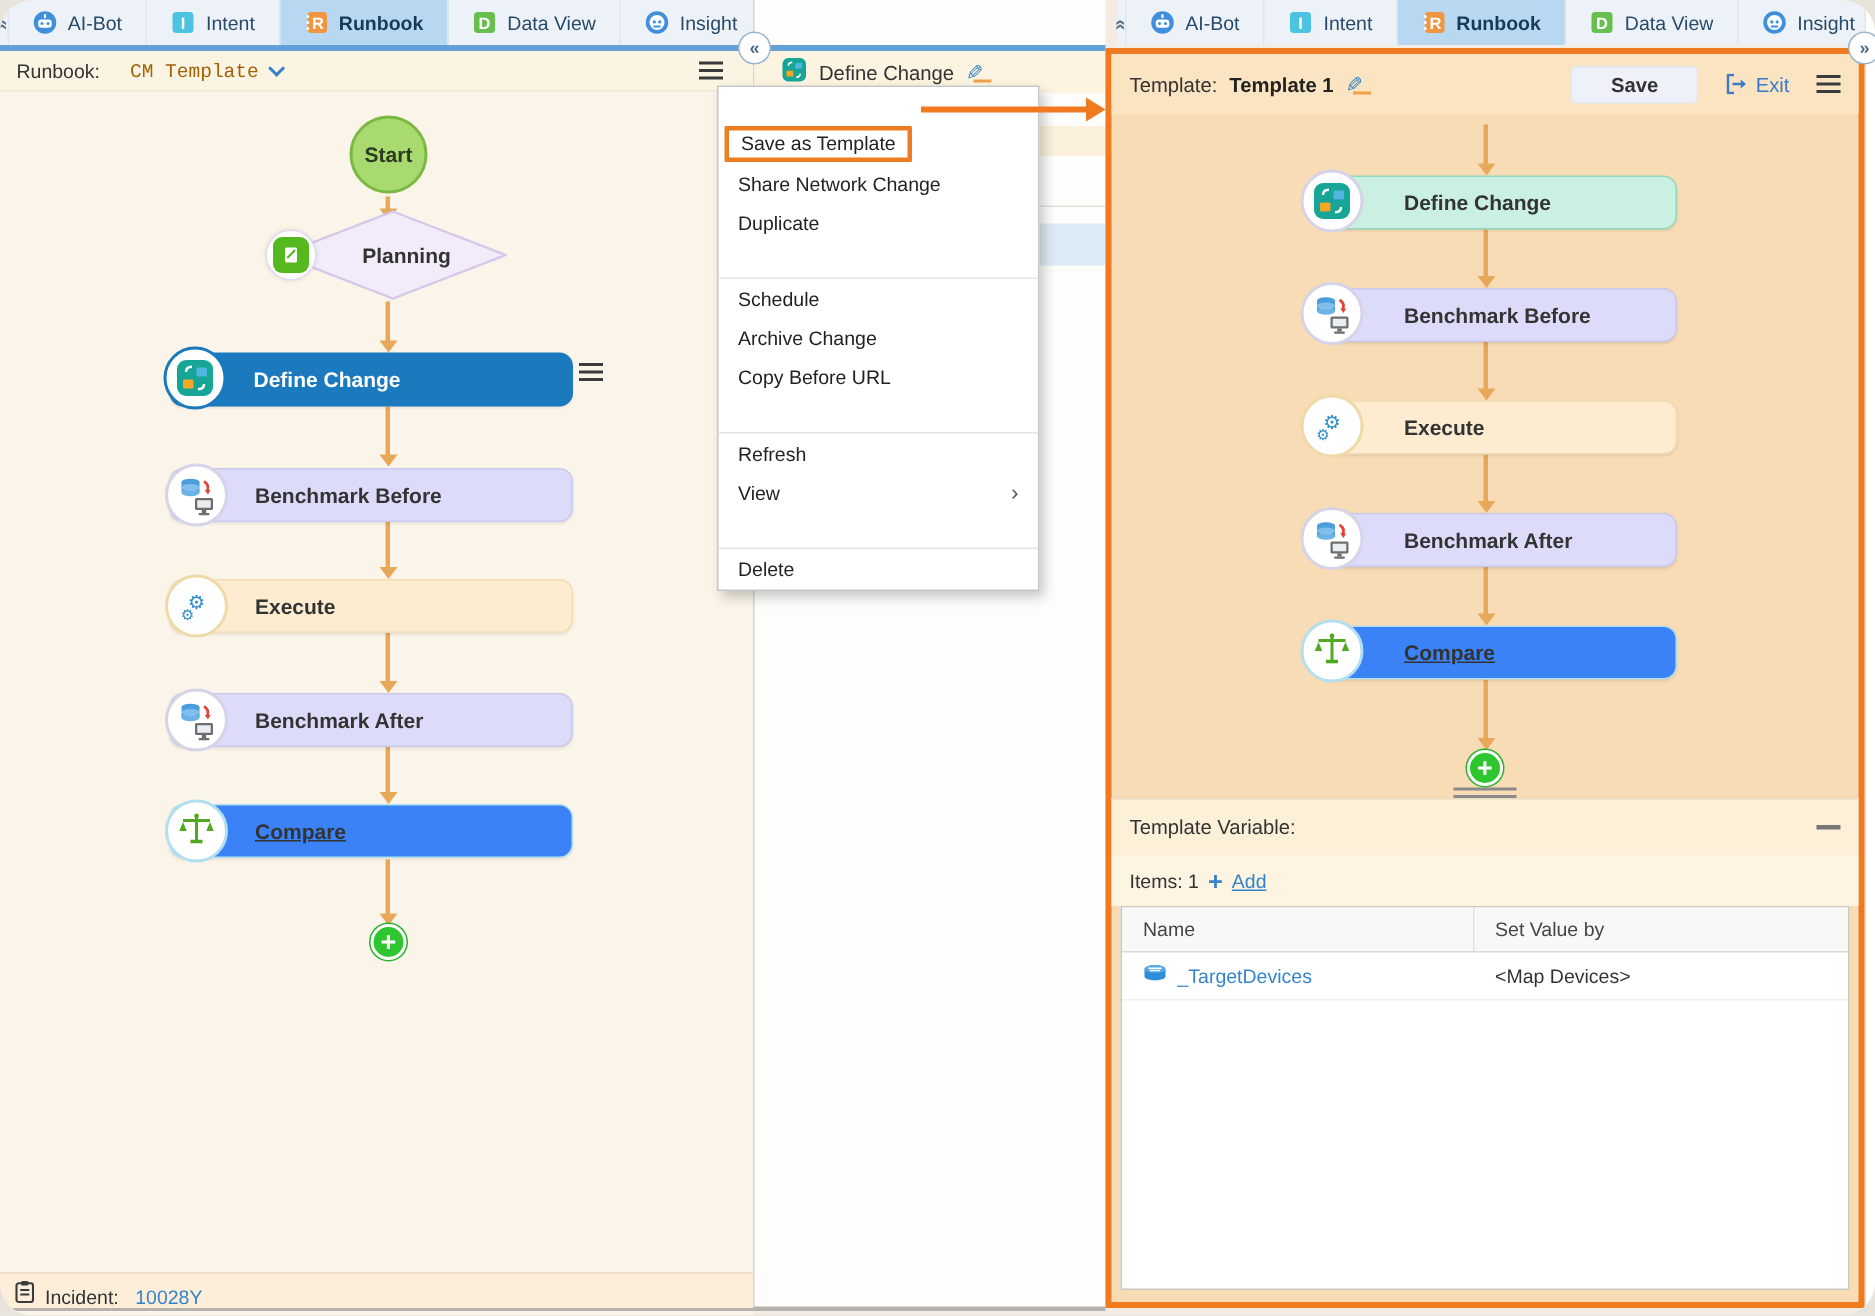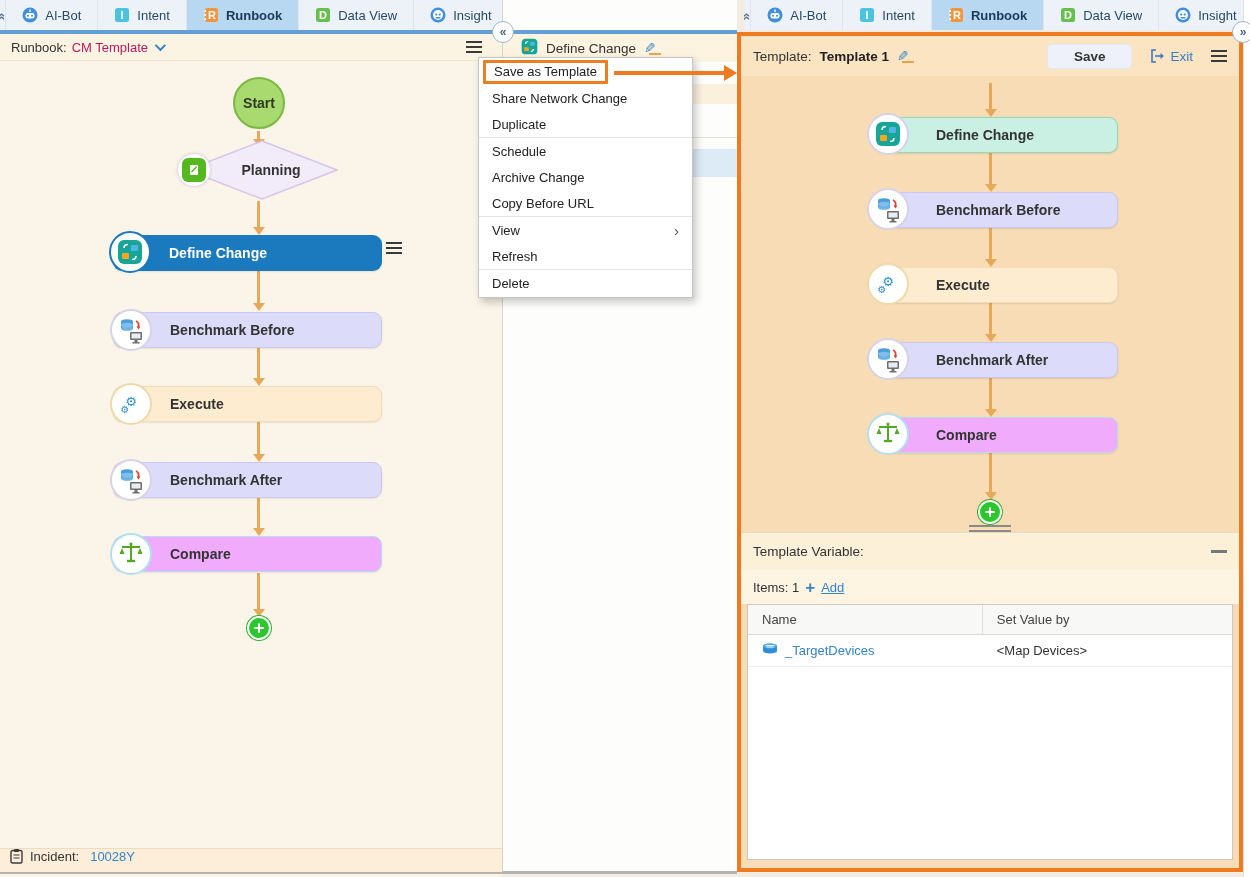--- a/index.html
+++ b/index.html
@@ -1,40 +1,40 @@
 <!DOCTYPE html>
 <html><head>
 <meta charset="utf-8">
 <style>
   * { margin:0; padding:0; box-sizing:border-box; }
   html,body { background:#e8e4dc; }
   #app {
     position:relative; width:1250px; height:877px; overflow:hidden;
     font-family:"Liberation Sans", sans-serif; background:#f2ece2;
-    color:#333; font-size:13px;
+    color:#333; font-size:13px;border-radius:22px;
   }
   
   .tabbar { position:absolute; top:0; height:30px; background:#edf2f8; display:flex; align-items:stretch; }
   .tabbar-left { left:0; width:502px; }
   .tabbar-right { left:745px; width:505px; }
   .collapse-btn { width:38px; display:flex; align-items:center; justify-content:center;
     color:#56728e; font-size:13px; border-right:1px solid #dde5ee; cursor:pointer; }
   .collapse-btn .glyph { transform:rotate(90deg); letter-spacing:-2px; font-weight:bold; }
   .tab { display:flex; align-items:center; gap:7px; padding:0 16px; font-size:13px; color:#274a69;
     border-right:1px solid #dde5ee; white-space:nowrap; cursor:pointer; }
   .tab.active { background:#b8d7f0; font-weight:bold; color:#173a58; }
   .tab-icon { width:16px; height:16px; display:inline-flex; }
   .blue-line { position:absolute; left:0; top:30px; width:737px; height:4px; background:#64a0d8; z-index:3; }
 
   
   .panel-left { position:absolute; left:0; top:34px; width:502px; height:843px; background:#faf4e9; }
   .left-toolbar { position:absolute; left:0; top:0; width:502px; height:27px; background:#fcf4e3;
     display:flex; align-items:center; padding:0 12px; border-bottom:1px solid #f1e6d2; }
   .left-toolbar .rb-label { color:#333; }
-  .left-toolbar .rb-name { color:#be185d; margin-left:5px; cursor:pointer; }
+  .left-toolbar .rb-name { color:#a16207; margin-left:20px; cursor:pointer;font-family:Liberation Mono, monospace; }
   .caret-down { display:inline-block; width:8px; height:8px; border-right:2px solid #3584c9; border-bottom:2px solid #3584c9;
     transform:rotate(45deg) translateY(-2px); margin-left:7px; }
   .hamburger { display:inline-block; width:16px; height:12px;
     border-top:2px solid #3a3a3a; border-bottom:2px solid #3a3a3a; position:relative; cursor:pointer; }
   .hamburger::after { content:''; position:absolute; left:0; right:0; top:3px; height:2px; background:#3a3a3a; }
   .left-toolbar .hamburger { margin-left:auto; margin-right:8px; }
 
   
   .flow-el { position:absolute; }
   .start-circle { left:233px; top:77px; width:52px; height:52px; border-radius:50%;
@@ -50,34 +50,34 @@
   .badge-green { width:24px; height:24px; border-radius:6px; background:#55b81f; display:flex; align-items:center; justify-content:center; }
 
   .fnode { position:absolute; width:269px; height:36px; border-radius:9px; display:flex; align-items:center;
     padding-left:56px; font-weight:bold; font-size:14px; color:#333; box-shadow:0 1px 2px rgba(0,0,0,.08); cursor:pointer;}
   .fnode .node-badge { position:absolute; left:-4px; top:-4px; width:42px; height:42px; border-radius:50%;
     background:#fff; border:2px solid #d6d2e8; display:flex; align-items:center; justify-content:center; }
   .n-blue   { background:#1b7abe; color:#fff; }
   .n-blue .node-badge { border-color:#1b7abe; }
   .n-lav    { background:#dcdcfa; border:1px solid #c9c9ef; }
   .n-cream  { background:#fdecd0; border:1px solid #f2ddb4; }
-  .n-cyan   { background:#f0abfc; border:1px solid #b2dff0; }
+  .n-cyan   { background:#3b82f6; border:1px solid #b2dff0;text-decoration:underline; }
   .n-mint   { background:#c9f0e2; border:1px solid #8fd9ba; }
 
   .varrow { position:absolute; width:3px; background:#e8a85a; }
   .varrow::after { content:''; position:absolute; bottom:-7px; left:-4.5px;
     border:6px solid transparent; border-top:8px solid #e8a85a; border-bottom:0; }
   .plus-btn { position:absolute; width:24px; height:24px; border-radius:50%; background:#2ec62e;
     border:2px solid #ffffff; box-shadow:0 0 0 1px #27b327; color:#fff; font-size:18px; font-weight:bold;
     display:flex; align-items:center; justify-content:center; line-height:1; cursor:pointer; }
 
   .node-menu-btn { position:absolute; left:386px; top:242px; cursor:pointer; }
 
   .status-bar { position:absolute; left:0; top:848px; width:502px; height:24px; background:#fdeeda;
-    border-top:1px solid #eedcc2; display:flex; align-items:flex-start; padding:0 10px; gap:7px; }
+    border-top:1px solid #eedcc2; display:flex; align-items:flex-end; padding:0 10px; gap:7px; }
   .status-bar .inc-id { color:#3584c9; margin-left:4px; cursor:pointer; }
   .bottom-hairline { position:absolute; left:0; top:872px; width:737px; height:2px; background:#b5b1ac; }
 
   
   .panel-middle { position:absolute; left:502px; top:0; width:235px; height:872px; background:#fdfdfc;
     border-left:1px solid #d8d4cf; border-bottom:1px solid #b5b1ac;}
   .mid-header { position:absolute; left:0; top:34px; width:235px; height:28px; background:#fcf3e1;
     display:flex; align-items:center; gap:8px; padding-left:18px; font-size:13.5px; color:#333; }
   .mid-row-cream { position:absolute; left:0; top:84px; width:235px; height:20px; background:#fbf0dc; }
   .mid-hairline  { position:absolute; left:0; top:137px; width:235px; height:1px; background:#e4e1db; }
@@ -85,21 +85,21 @@
   .pencil { color:#3584c9; font-size:14px; display:inline-block; transform:scaleX(-1); cursor:pointer; }
   .pencil-underline { display:inline-block; width:12px; height:2px; background:#f0a24a; margin-left:-15px; transform:translateY(6px); }
 
   .round-nav-btn { position:absolute; width:22px; height:22px; border-radius:50%; background:#fff;
     border:1px solid #9ab6cf; color:#4a657e; font-size:12px; font-weight:bold;
     display:flex; align-items:center; justify-content:center; z-index:6; cursor:pointer; }
 
   
   .ctx-menu { position:absolute; left:478px; top:57px; width:215px; background:#fff;
     border:1px solid #c6c6c6; box-shadow:3px 4px 8px rgba(0,0,0,.22); z-index:5; padding:1px 0; }
-  .ctx-group { border-top:1px solid #e4e4e4; }
+  .ctx-group { border-top:1px solid #e4e4e4;margin-top:24px; }
   .ctx-group:first-child { border-top:none; }
   .ctx-item { height:26px; display:flex; align-items:center; padding:0 13px; font-size:13px; color:#222; cursor:pointer; }
   .ctx-item .sub-arrow { margin-left:auto; color:#555; font-size:15px; }
   .hl-box { border:3px solid #ed7d21; padding:1px 8px 2px 8px; margin-left:-9px; border-radius:1px; }
 
   .menu-arrow { position:absolute; left:614px; top:71px; width:110px; height:4px; background:#f07a20; z-index:6; }
   .menu-arrow::after { content:''; position:absolute; right:-13px; top:-6px;
     border:8px solid transparent; border-left:13px solid #f07a20; border-right:0; }
 
   
@@ -434,26 +434,26 @@
         </div>
       <div class="ctx-item">
           <span>Archive Change</span>
         </div>
       <div class="ctx-item">
           <span>Copy Before URL</span>
         </div>
     </div>
     <div class="ctx-group">
       <div class="ctx-item">
+          <span>Refresh</span>
+        </div>
+      <div class="ctx-item">
         <span>View</span>
         <span class="sub-arrow">›</span>
       </div>
-      <div class="ctx-item">
-          <span>Refresh</span>
-        </div>
     </div>
     <div class="ctx-group">
       <div class="ctx-item">
           <span>Delete</span>
         </div>
     </div>
   </div>
 
   <div class="menu-arrow"></div>
 

